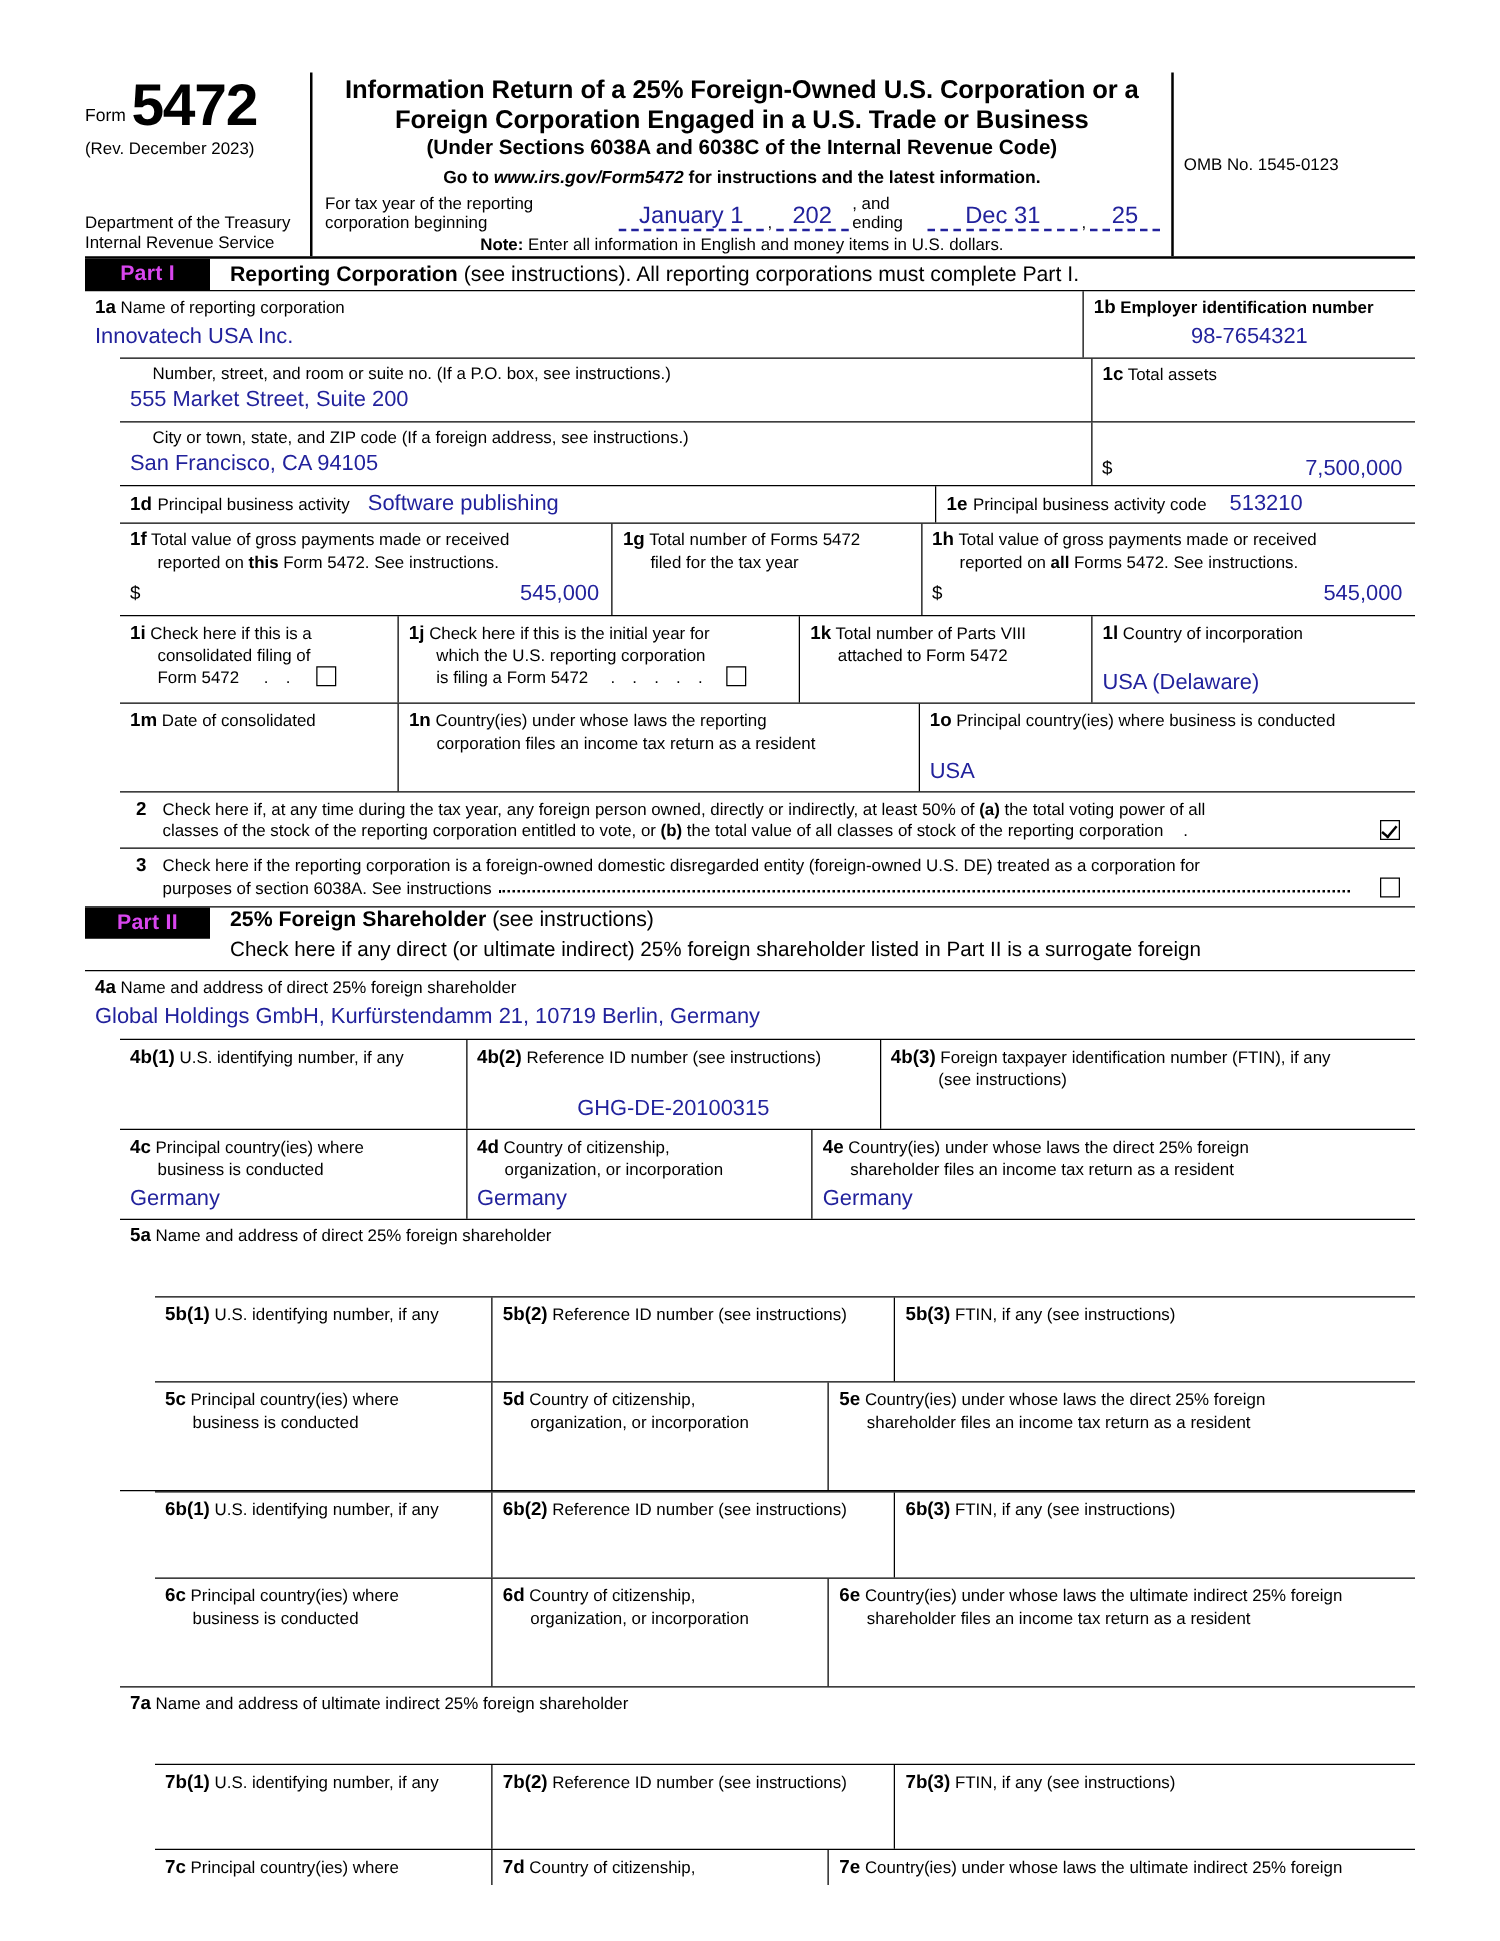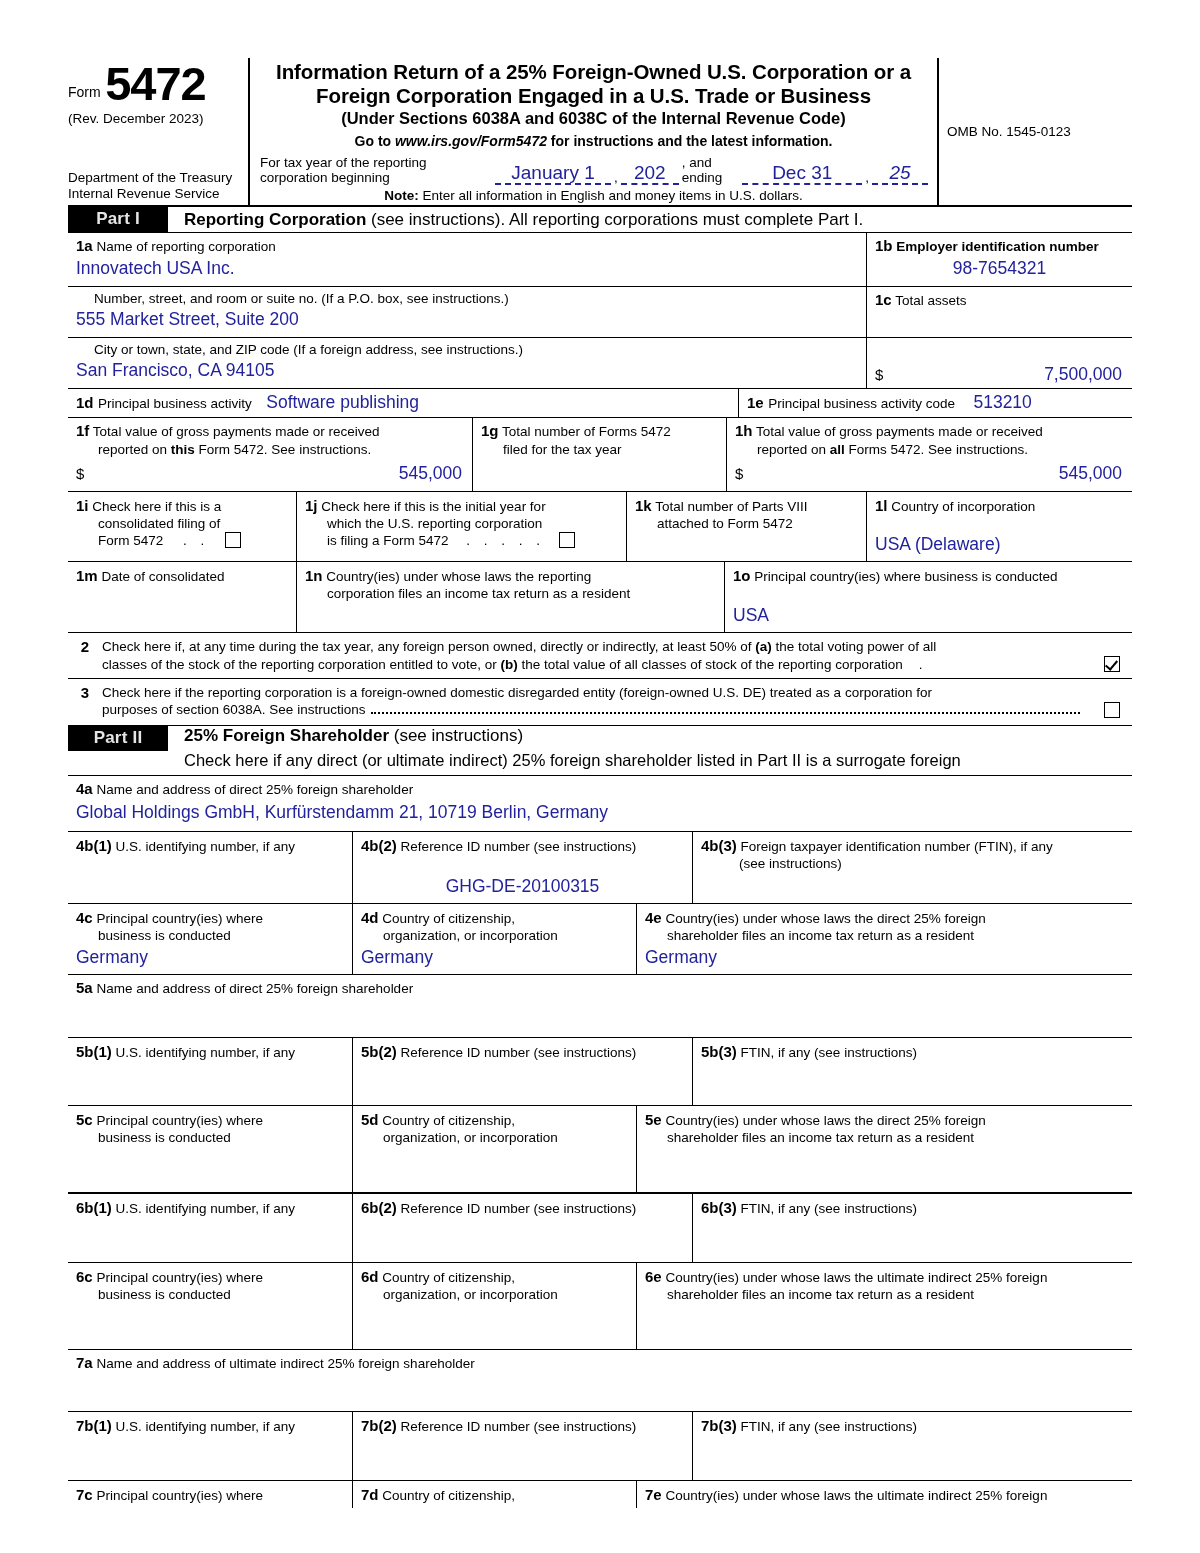--- a/index.html
+++ b/index.html
@@ -23,21 +23,21 @@
     width:1064px;
   }
 
   
   .b{font-weight:bold;}
   .i{font-style:italic;}
   .row{display:flex;}
   .cell{box-sizing:border-box;position:relative;}
 
   
-  .bt{border-top:1.6px solid #000;}
+  .bt{border-top:1.6px solid #000;margin-left:28px;}
   .bl{border-left:1.6px solid #000;}
 
   
   .hdr{display:flex;align-items:stretch;border-bottom:2.2px solid #000;}
   .hdr-left{width:180px;box-sizing:border-box;padding:4px 6px 2px 0;position:relative;}
   .hdr-mid{flex:1;box-sizing:border-box;border-left:2.2px solid #000;border-right:2.2px solid #000;padding:2px 6px 0 6px;}
   .hdr-right{width:193px;box-sizing:border-box;padding:0 8px;display:flex;align-items:center;}
   .form-label{font-size:14px;display:inline-block;vertical-align:bottom;padding-bottom:7px;}
   .form-num{font-size:47px;font-weight:bold;letter-spacing:-1px;line-height:.95;display:inline-block;}
   .rev{font-size:13.5px;margin-top:4px;}
@@ -50,21 +50,21 @@
     color:#22229c;font-size:19px;line-height:1;
     border-bottom:2px dashed #22229c;
     text-align:center;display:inline-block;padding:0 4px 1px 4px;
   }
   .note{font-size:13.5px;text-align:center;margin-top:3px;padding-bottom:2px;}
   .omb{font-size:13.5px;}
 
   
   .partbar{display:flex;align-items:center;border-bottom:1.6px solid #000;}
   .parttag{
-    background:#000;color:#e5e5e5;font-weight:bold;font-size:17px;
+    background:#000;color:#d946ef;font-weight:bold;font-size:17px;
     padding:2px 0 3px 0;width:100px;text-align:center;letter-spacing:.2px;
   }
   .parttitle{font-size:17px;padding-left:16px;}
   .parttitle .b{font-weight:bold;}
 
   
   .lab{font-size:13.5px;line-height:1.28;}
   .num{font-weight:bold;font-size:15px;}
   .pad{padding:3px 6px 0 8px;}
   .entry{color:#22229c;font-size:17.5px;line-height:1.1;}
@@ -112,21 +112,21 @@
       </div>
 
       <div class="taxline">
         <span>For tax year of the reporting corporation beginning</span>
         <span class="fillu" style="min-width:108px;margin:0 3px;">January 1</span>
         <span>,</span>
         <span class="fillu" style="min-width:50px;margin:0 3px;">202</span>
         <span>, and ending</span>
         <span class="fillu" style="min-width:112px;margin:0 3px;">Dec 31</span>
         <span>,</span>
-        <span class="fillu" style="min-width:48px;margin:0 3px;font-style:italic;">25</span>
+        <span class="fillu" style="min-width:48px;margin:0 3px;">25</span>
       </div>
 
       <div class="note">
         <span class="b">Note:</span><span> Enter all information in English and money items in U.S. dollars.</span>
       </div>
     </div>
 
     <div class="hdr-right">
       <span class="omb">OMB No. 1545-0123</span>
     </div>

